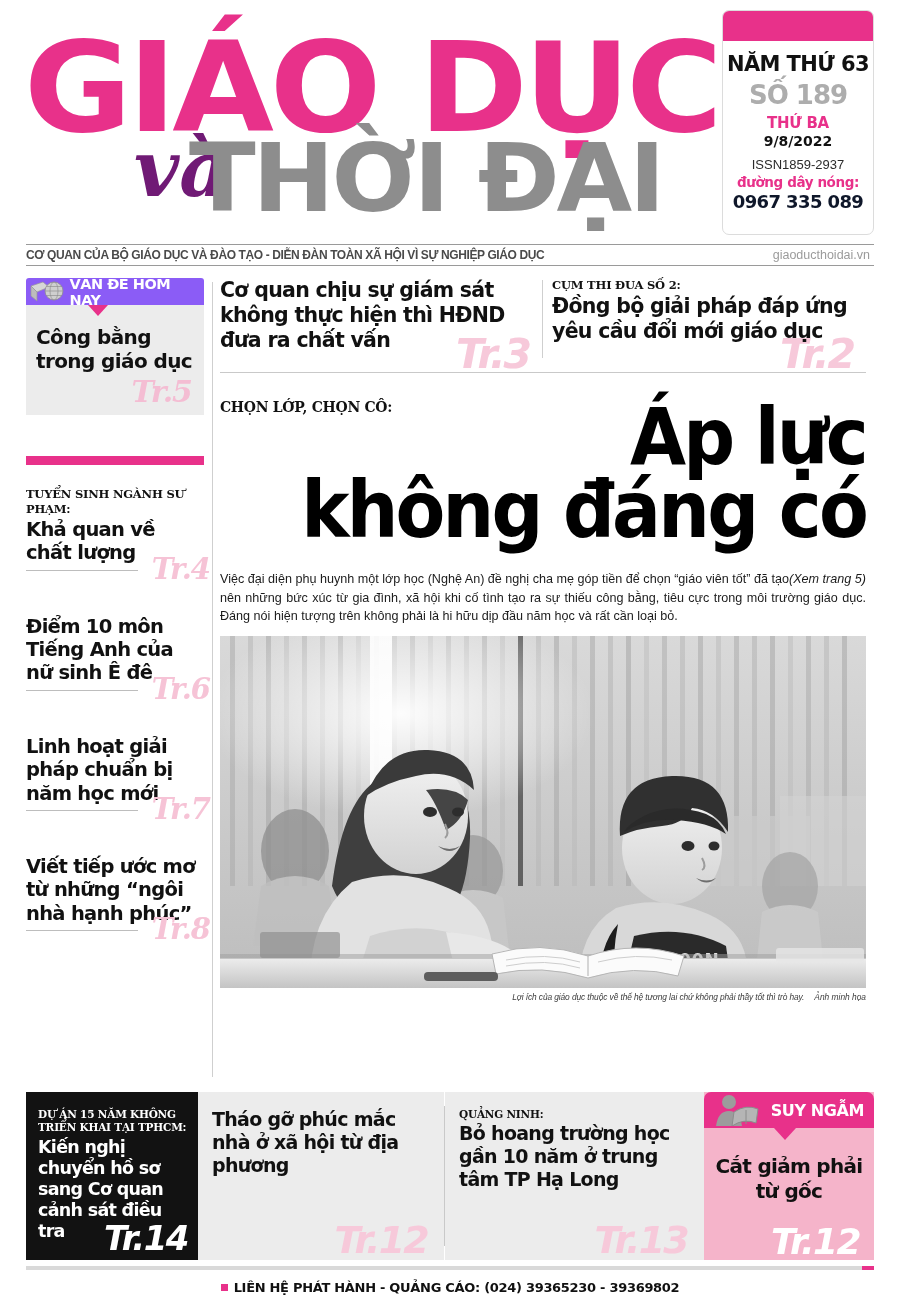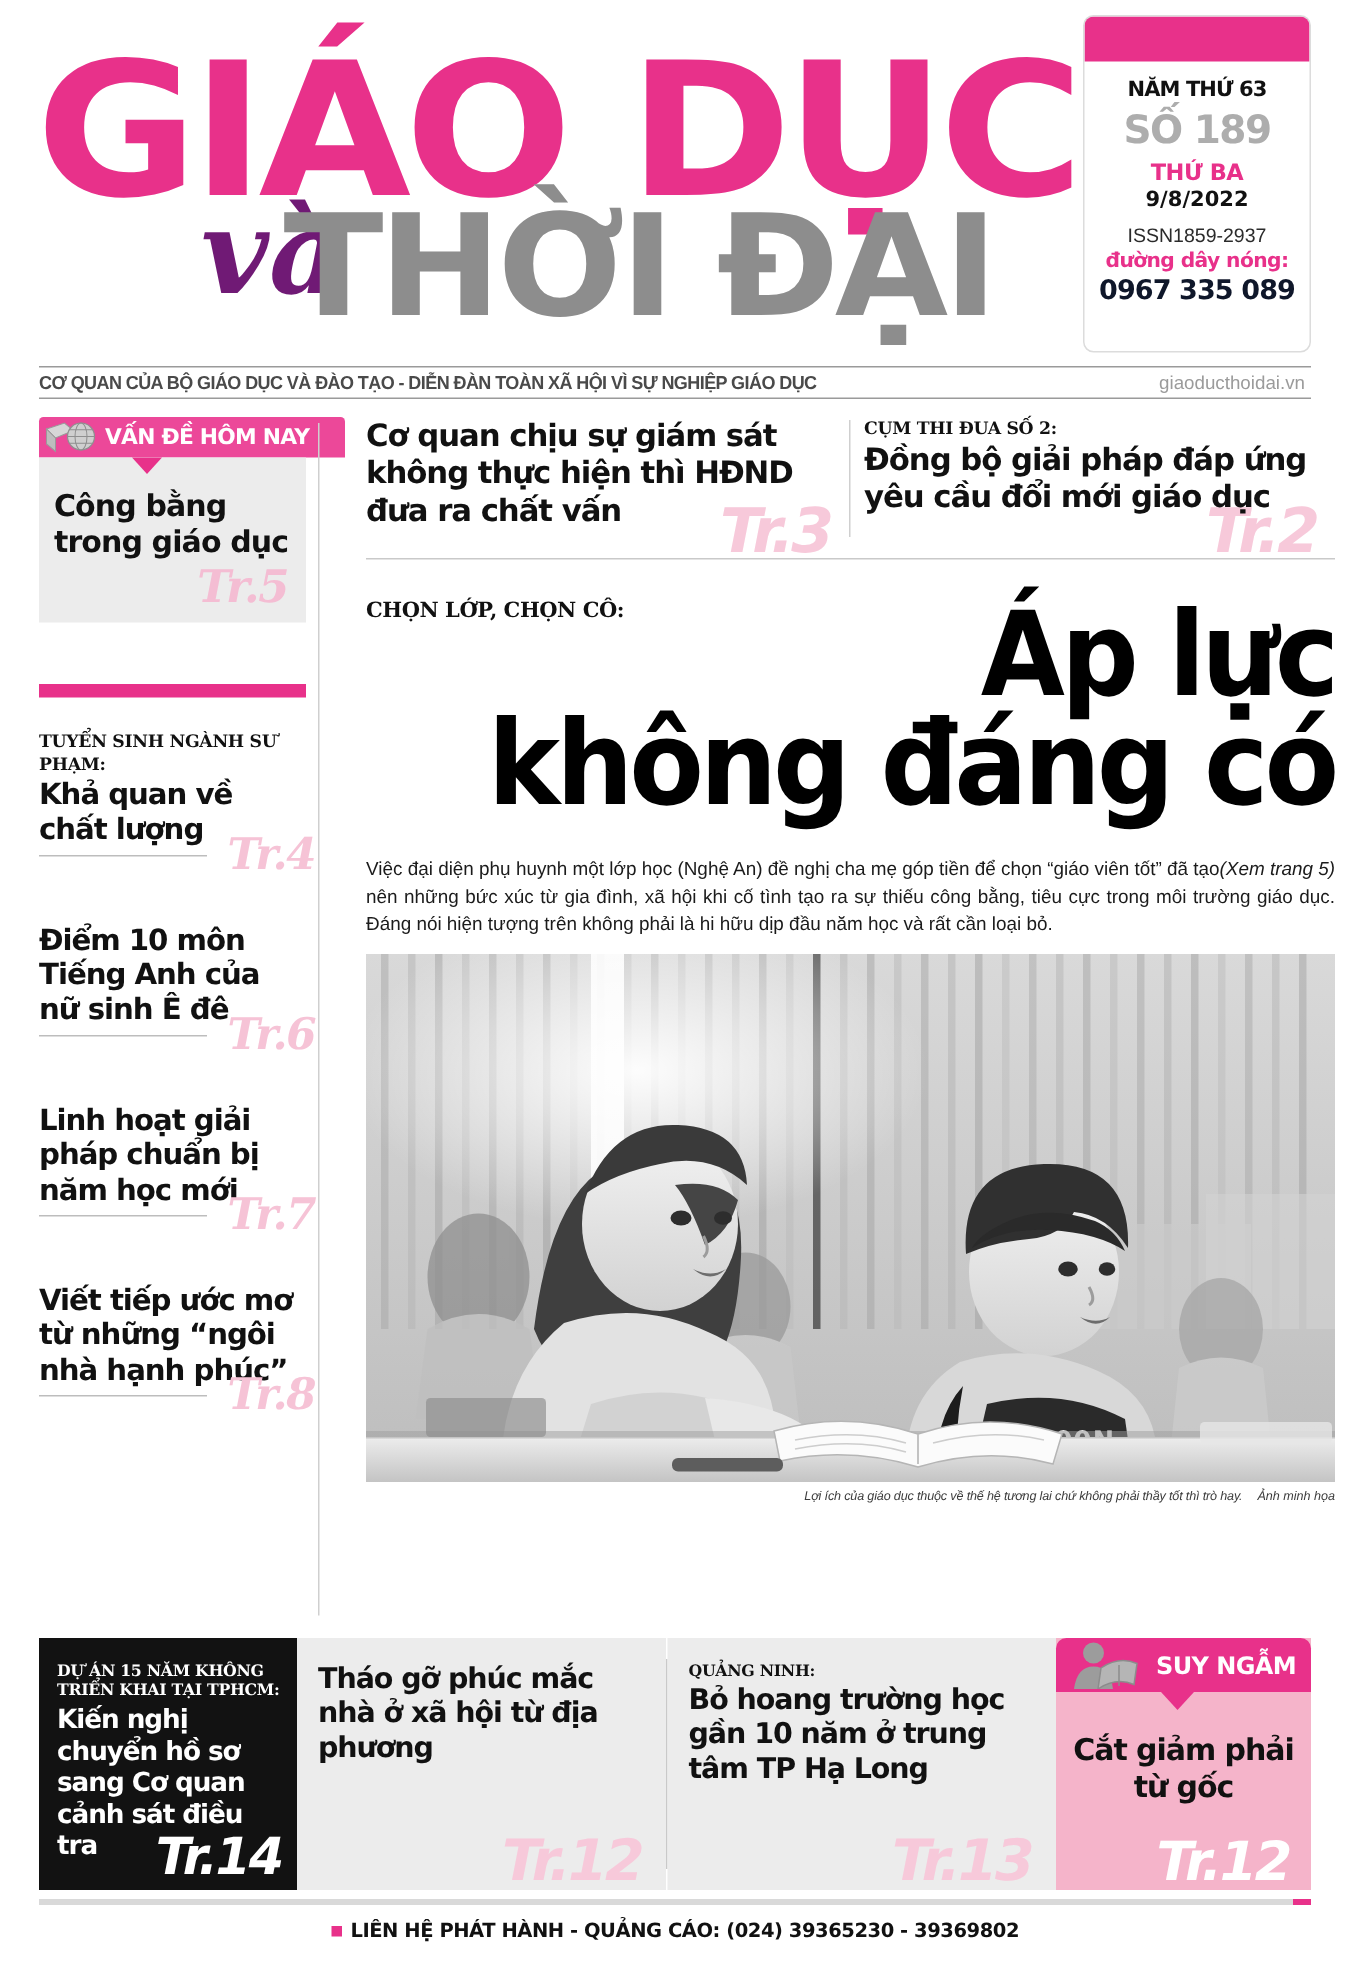--- a/index.html
+++ b/index.html
@@ -78,21 +78,21 @@
     background:#fff;
     border:1px solid #dcdcdc;
     border-radius:7px;
     overflow:hidden;
     text-align:center;
   }
   .infobox-top { height:30px; background:#E8318A; }
   .ib-year {
     margin-top:11px;
     font-family:"DejaVu Sans", sans-serif;
-    font-size:14px; font-weight:bold; color:#111; letter-spacing:-0.6px;
+    font-size:21px; font-weight:bold; color:#111; letter-spacing:-0.6px;
   }
   .ib-issue {
     margin-top:4px;
     font-family:"DejaVu Sans", sans-serif;
     font-size:26px; font-weight:bold; color:#adadad; letter-spacing:-1px;
   }
   .ib-day {
     margin-top:4px;
     font-family:"DejaVu Sans", sans-serif;
     font-size:15px; font-weight:bold; color:#E8318A; letter-spacing:-0.3px;
@@ -115,26 +115,26 @@
   .ib-phone {
     margin-top:1px;
     font-family:"DejaVu Sans", sans-serif;
     font-size:18px; font-weight:bold; color:#0f172a; letter-spacing:-0.6px;
   }
 
   
   .body-area { position:absolute; left:0; top:278px; width:900px; height:806px; }
   .col-left { position:absolute; left:26px; top:0; width:178px; height:806px; }
   .vrule { position:absolute; left:212px; top:4px; width:1px; height:795px; background:#cfcfcf; }
-  .col-main { position:absolute; left:244px; top:0; width:646px; }
+  .col-main { position:absolute; left:220px; top:0; width:646px; }
 
   
   .vd-badge {
-    position:relative; width:204px; height:27px;
-    background:#ec4899; border-radius:3px 3px 0 0;
+    position:relative; width:178px; height:27px;
+    background:#8b5cf6; border-radius:3px 3px 0 0;
     display:flex; align-items:center;
   }
   .vd-badge .globe { width:40px; height:23px; margin-left:3px; position:relative; }
   .vd-badge .globe svg { position:absolute; left:0; top:0; }
   .vd-badge-label {
     font-family:"DejaVu Sans", sans-serif;
     font-size:14.5px; font-weight:bold; color:#fff;
     letter-spacing:-0.5px; margin-left:1px;
   }
   .badge-notch {

